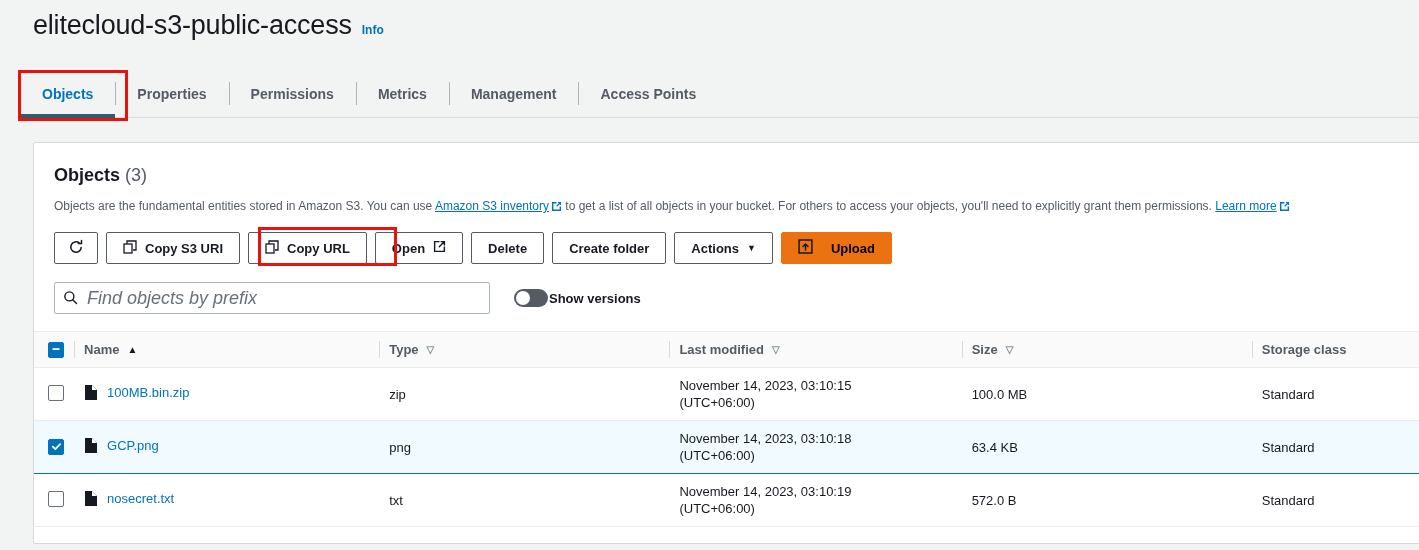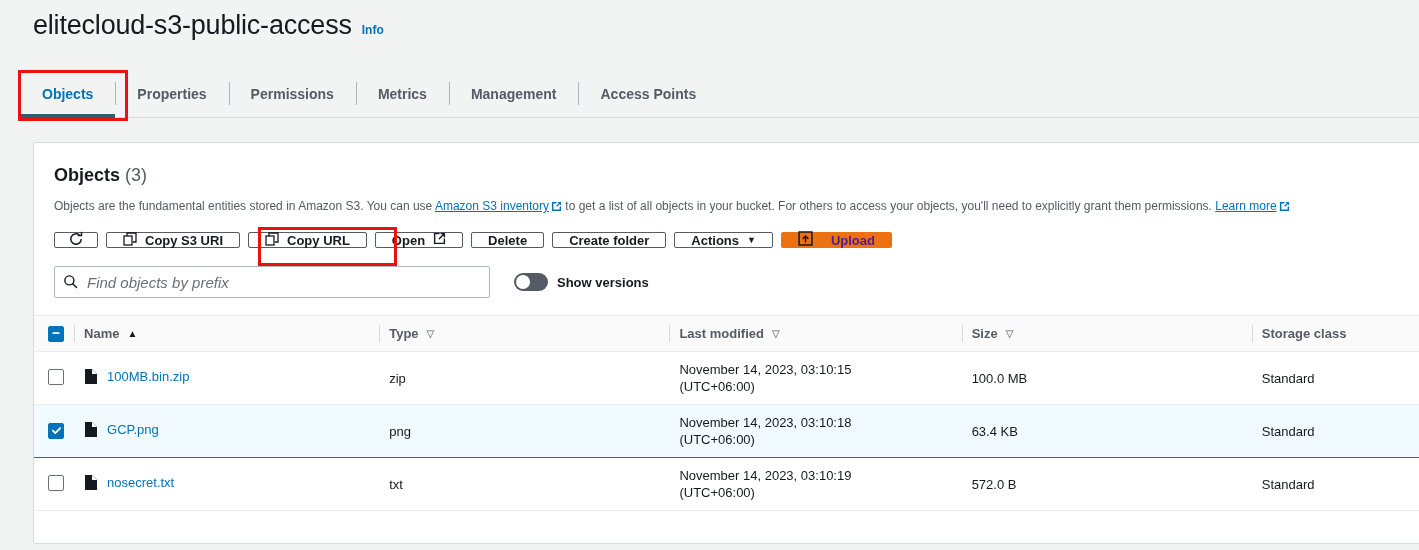--- a/index.html
+++ b/index.html
@@ -76,52 +76,52 @@
   .panel-desc a { color: #0073bb; text-decoration: underline; cursor: pointer; }
   .ext-icon { display: inline-block; vertical-align: -2px; margin-left: 2px; }
 
   
   .toolbar {
     display: flex; align-items: center; gap: 8px;
     padding: 16px 20px 0 20px;
   }
   .btn {
     display: inline-flex; align-items: center; justify-content: center;
-    gap: 8px; height: 16px; padding: 0 16px;
+    gap: 8px; height: 32px; padding: 0 16px;
     background: #ffffff; border: 1px solid #545b64; border-radius: 2px;
     font-size: 13px; font-weight: bold; color: #16191f;
     cursor: pointer; white-space: nowrap;
   }
   .btn.icon-only { width: 44px; padding: 0; }
   .btn.primary {
-    background: #ec7211; border-color: #ec7211; color: #4c1d95; gap: 18px;
+    background: #ec7211; border-color: #ec7211; color: #000000; gap: 18px;
   }
   .caret { font-size: 9px; line-height: 1; }
 
   
   .searchrow {
     display: flex; align-items: center; gap: 24px;
     padding: 18px 20px 0 20px;
   }
   .search-wrap {
     position: relative; width: 436px; height: 32px;
   }
   .search-input {
     width: 100%; height: 32px;
     padding: 0 10px 0 32px;
     border: 1px solid #aab7b8; border-radius: 2px;
     font-family: "Liberation Sans", sans-serif;
-    font-size: 15px; font-style: italic; color: #545b64;
+    font-size: 18px; font-style: italic; color: #545b64;
     background: #fff; outline: none;
   }
   .search-input::placeholder { color: #687078; font-style: italic; opacity: 1; }
   .search-icon {
     position: absolute; left: 9px; top: 8px; pointer-events: none;
   }
-  .toggle-wrap { display: flex; align-items: center; gap: 9px; cursor: pointer; }
+  .toggle-wrap { display: flex; align-items: center; gap: 1px; cursor: pointer; }
   .toggle {
     width: 34px; height: 18px; border-radius: 10px;
     background: #545b64; position: relative; flex: none;
   }
   .toggle .knob {
     position: absolute; left: 2px; top: 2px;
     width: 14px; height: 14px; border-radius: 50%; background: #fff;
   }
   .toggle-label { font-size: 13px; font-weight: bold; color: #16191f; }
 

